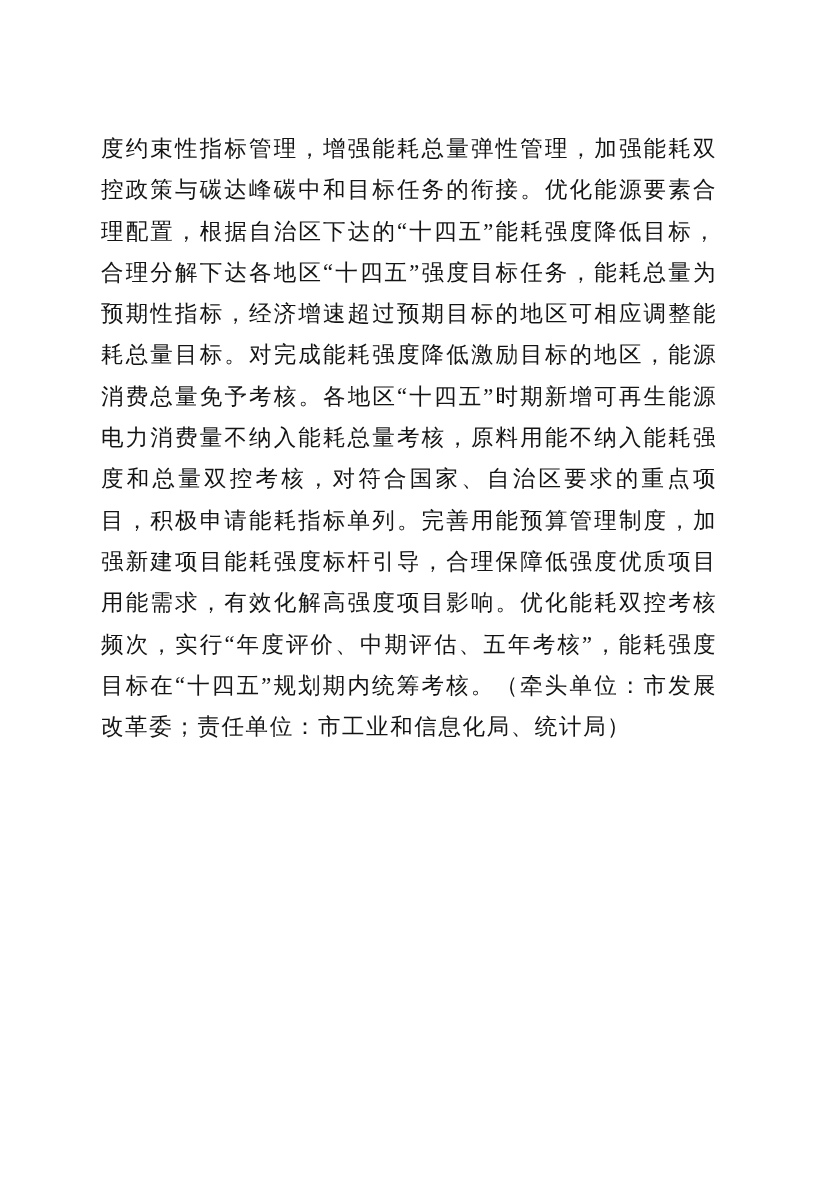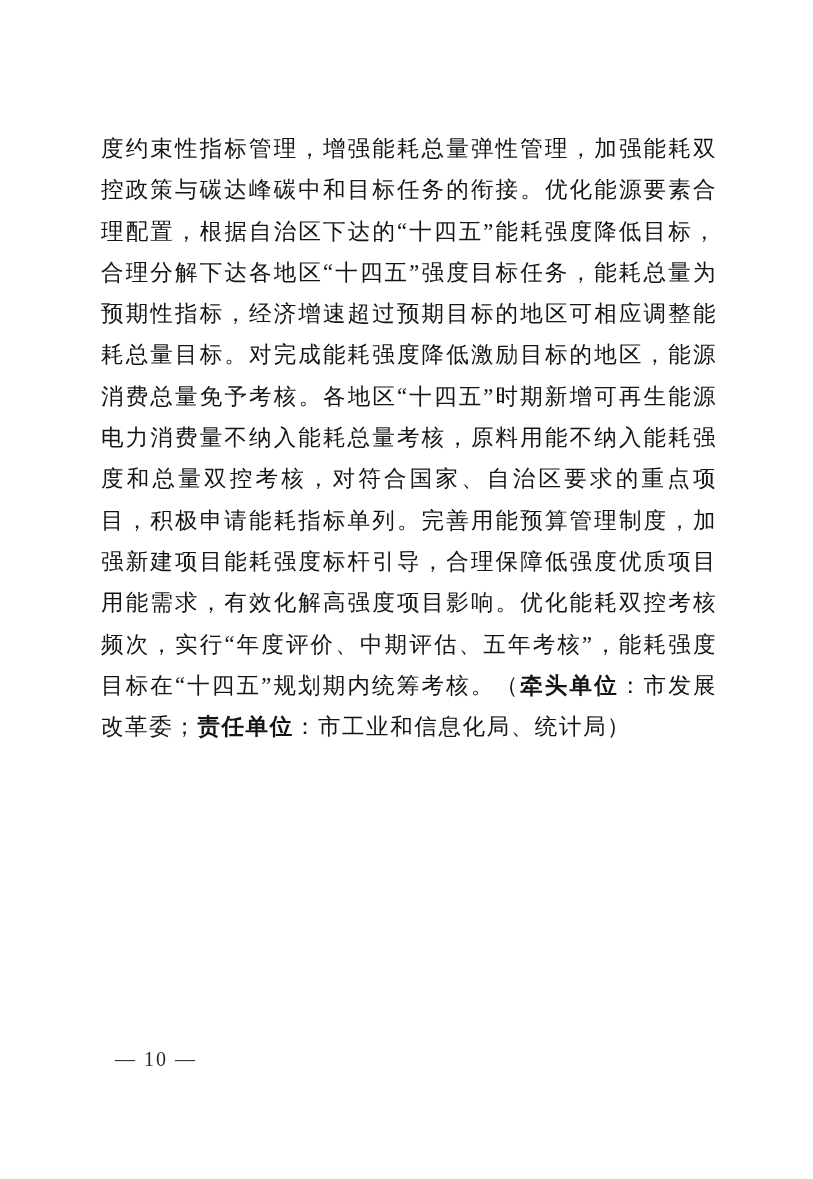--- a/index.html
+++ b/index.html
@@ -44,21 +44,21 @@
 
   .para.indent {
     text-indent: 48px;
   }
 
   .para + .para {
     margin-top: 0;
   }
 
   .bold {
-    font-weight: 700;
+    font-weight: 400;
     letter-spacing: 1.6px;
     margin-top: 36px;
   }
 
   .footer {
     position: absolute;
     left: 101px;
     top: 1048px;
     width: 616px;
     font-size: 20px;
@@ -82,17 +82,14 @@
 
 <div class="page">
 
   <div class="content">
 
     <p class="para"><span>度约束性指标管理，增强能耗总量弹性管理，加强能耗双控政策与碳达峰碳中和目标任务的衔接。优化能源要素合理配置，根据自治区下达的“十四五”能耗强度降低目标，合理分解下达各地区“十四五”强度目标任务，能耗总量为预期性指标，经济增速超过预期目标的地区可相应调整能耗总量目标。对完成能耗强度降低激励目标的地区，能源消费总量免予考核。各地区“十四五”时期新增可再生能源电力消费量不纳入能耗总量考核，原料用能不纳入能耗强度和总量双控考核，对符合国家、自治区要求的重点项目，积极申请能耗指标单列。完善用能预算管理制度，加强新建项目能耗强度标杆引导，合理保障低强度优质项目用能需求，有效化解高强度项目影响。优化能耗双控考核频次，实行“年度评价、中期评估、五年考核”，能耗强度目标在“十四五”规划期内统筹考核。（</span><span class="bold">牵头单位</span><span>：市发展改革委；</span><span class="bold">责任单位</span><span>：市工业和信息化局、统计局）</span></p>
 
 
   </div>
 
-  <div class="footer">
-    <span class="pagenum">— 10 —</span>
-  </div>
 
 </div>
 
 </body></html>

